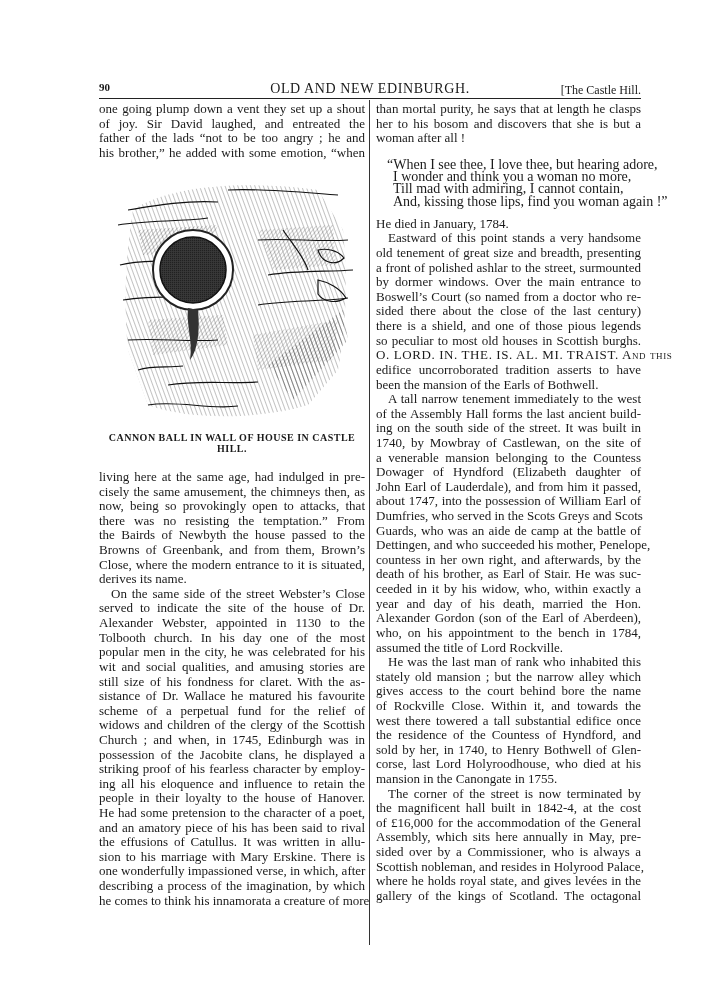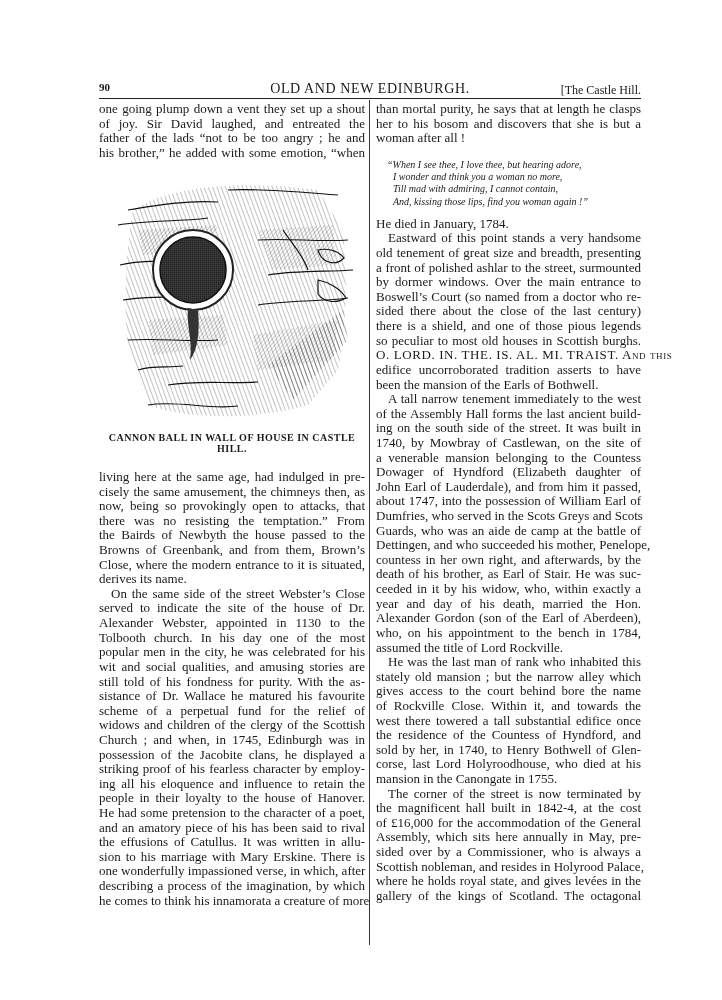--- a/index.html
+++ b/index.html
@@ -14,21 +14,21 @@
   .col { position:absolute; font-size:13px; line-height:14.62px; text-align:justify; }
   .col .line { display:block; text-align:justify; text-align-last:justify; white-space:nowrap; height:14.62px; }
   .col .line.last { text-align-last:left; }
   .col .indent { padding-left:12px; }
   .left-top { left:99px; top:102px; width:266px; }
   .left-bottom { left:99px; top:470px; width:266px; }
   .right { left:376px; top:102px; width:265px; }
   .divider { position:absolute; left:369px; top:100px; width:1px; height:845px; background:#333; }
   .figure { position:absolute; left:108px; top:170px; width:248px; height:255px; }
   .caption { position:absolute; left:108px; top:432px; width:248px; text-align:center; font-size:10px; letter-spacing:0.5px; font-weight:bold; }
-  .verse { position:absolute; left:387px; top:159px; font-size:10px; line-height:12.2px;font-style:italic; }
+  .verse { position:absolute; left:387px; top:159px; font-size:14px; line-height:12.2px; }
   .verse span { display:block; white-space:nowrap; }
   .sc { font-variant:small-caps; letter-spacing:0.6px; }
 </style>
 </head>
 <body>
 
 <div class="page">
 
   <div class="header">
     <span class="pnum">90</span>
@@ -102,21 +102,21 @@
     <span class="line">the Bairds of Newbyth the house passed to the</span>
     <span class="line">Browns of Greenbank, and from them, Brown’s</span>
     <span class="line">Close, where the modern entrance to it is situated,</span>
     <span class="line last">derives its name.</span>
     <span class="line indent">On the same side of the street Webster’s Close</span>
     <span class="line">served to indicate the site of the house of Dr.</span>
     <span class="line">Alexander Webster, appointed in 1130 to the</span>
     <span class="line">Tolbooth church.  In his day one of the most</span>
     <span class="line">popular men in the city, he was celebrated for his</span>
     <span class="line">wit and social qualities, and amusing stories are</span>
-    <span class="line">still told of his fondness for purity.  With the as-</span>
+    <span class="line">still size of his fondness for claret.  With the as-</span>
     <span class="line">sistance of Dr. Wallace he matured his favourite</span>
     <span class="line">scheme of a perpetual fund for the relief of</span>
     <span class="line">widows and children of the clergy of the Scottish</span>
     <span class="line">Church ;  and when, in 1745, Edinburgh was in</span>
     <span class="line">possession of the Jacobite clans, he displayed a</span>
     <span class="line">striking proof of his fearless character by employ-</span>
     <span class="line">ing all his eloquence and influence to retain the</span>
     <span class="line">people in their loyalty to the house of Hanover.</span>
     <span class="line">He had some pretension to the character of a poet,</span>
     <span class="line">and an amatory piece of his has been said to rival</span>

